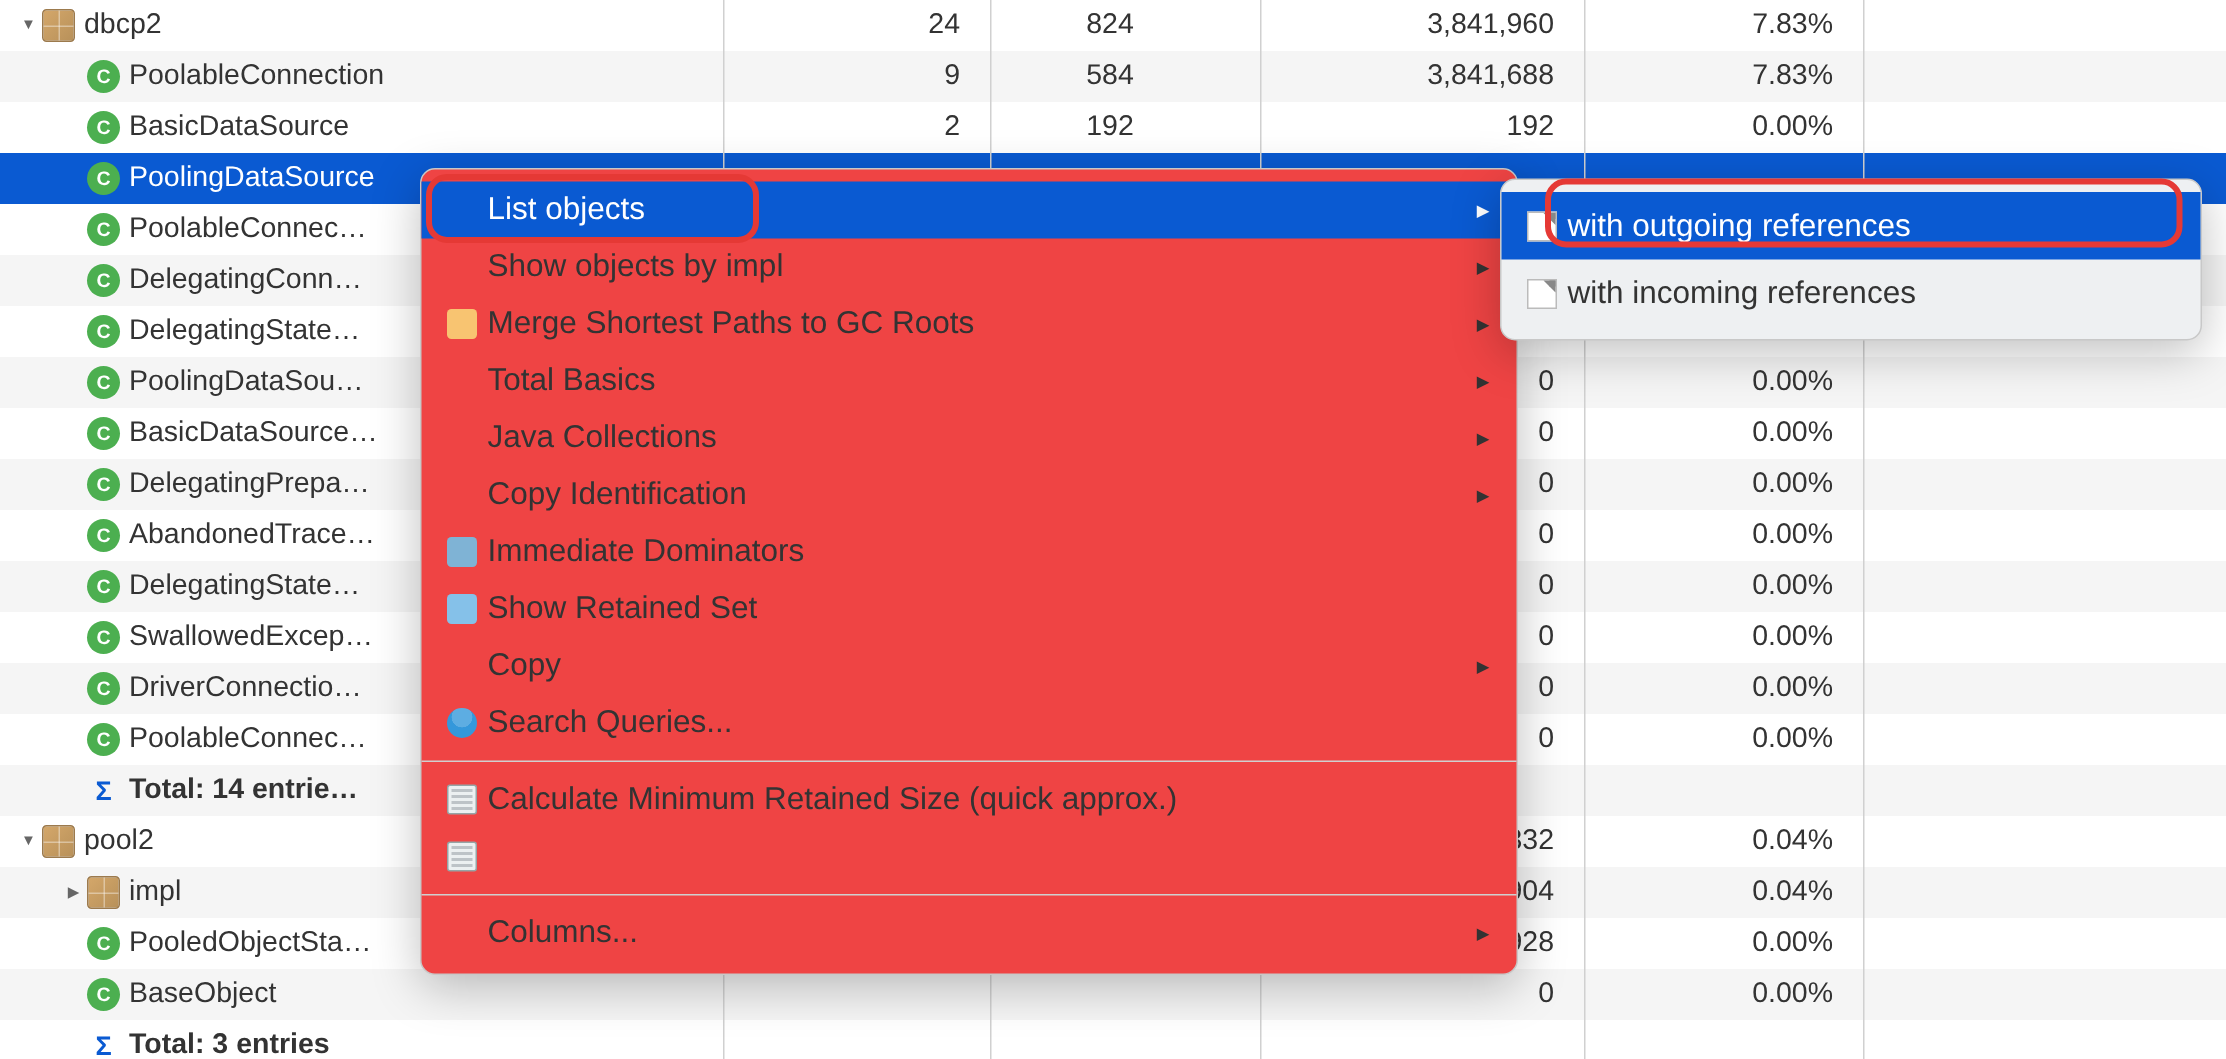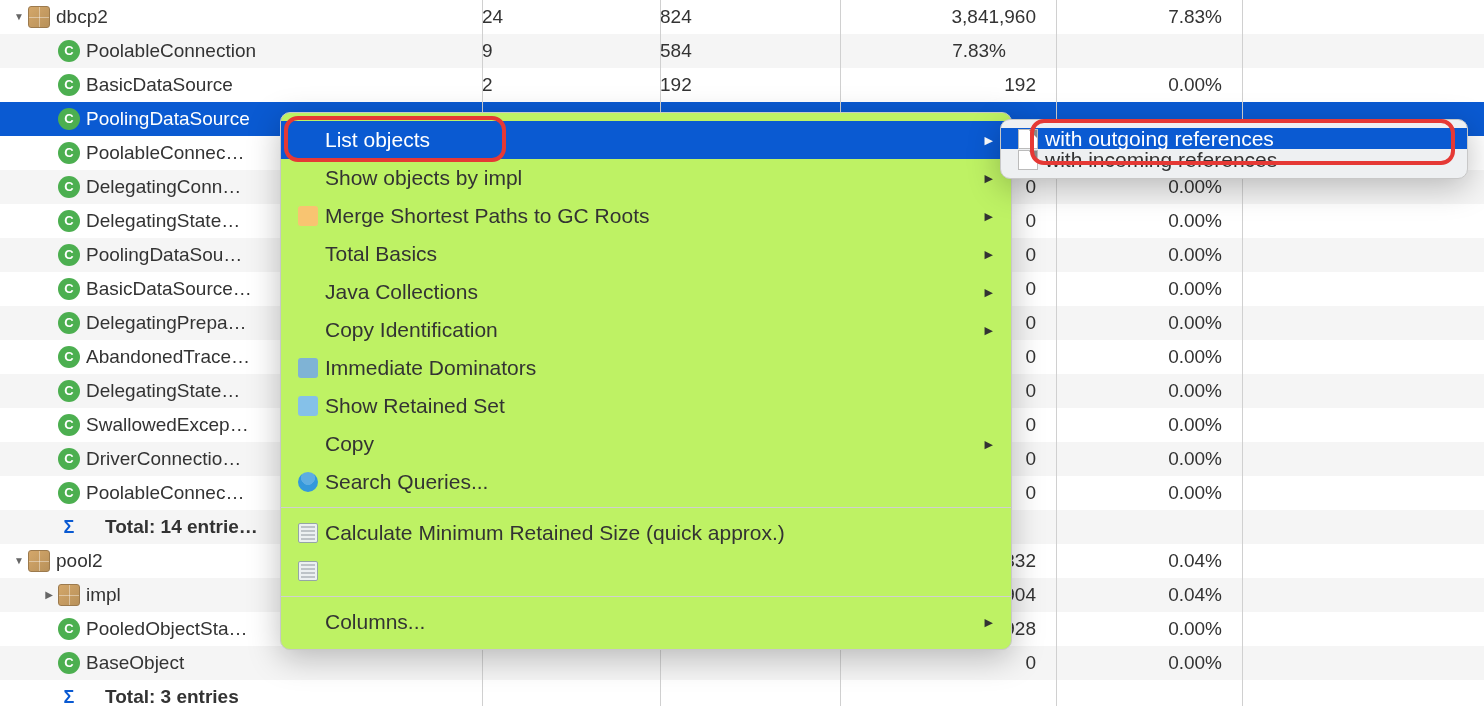--- a/index.html
+++ b/index.html
@@ -26,25 +26,26 @@
     }
     .col-name {
       display: flex;
       align-items: center;
       width: 482px;
       padding-left: 2px;
       overflow: hidden;
     }
     .col-num {
       width: 178px;
+      text-align: right;
       padding-right: 20px;
     }
     .col-num2 {
       width: 180px;
-      text-align: left;
+      text-align: center;
       padding-right: 20px;
     }
     .col-num3 {
       width: 216px;
       text-align: right;
       padding-right: 20px;
     }
     .col-pct {
       width: 186px;
       text-align: right;
@@ -107,35 +108,35 @@
     }
     .icon-sigma {
       width: 22px;
       height: 22px;
       color: #0a5ad2;
       font-weight: bold;
       font-size: 18px;
       text-align: center;
       line-height: 22px;
     }
-    .bold { font-weight: bold; margin-left: 19px; }
+    .bold { font-weight: bold; }
     .vline {
       position: absolute;
       top: 0;
       bottom: 0;
       width: 1px;
       background: #d0d0d0;
     }
 
     .context-menu {
       position: absolute;
       top: 112px;
       left: 280px;
       width: 732px;
-      background: #bef264;
+      background: #ef4444;
       border: 1px solid #c8c8c8;
       border-radius: 10px;
       box-shadow: 0 8px 32px rgba(0,0,0,0.25);
       padding: 8px 0;
       font-size: 21px;
       color: #333;
     }
     .menu-item {
       display: flex;
       align-items: center;
@@ -171,21 +172,21 @@
       left: 1000px;
       width: 468px;
       background: #eef0f2;
       border: 1px solid #c8c8c8;
       border-radius: 10px;
       box-shadow: 0 8px 32px rgba(0,0,0,0.25);
       padding: 8px 0;
       font-size: 21px;
       color: #333;
     }
-    .submenu .menu-item { height: 21px; }
+    .submenu .menu-item { height: 45px; }
 
     .red-outline {
       position: absolute;
       border: 4px solid #e53935;
       border-radius: 14px;
       pointer-events: none;
     }
 
     .menu-small-icon {
       width: 20px;
@@ -249,20 +250,21 @@
     </div>
     <div class="table-row even">
       <div class="col-name">
         <span class="tree-indent" style="width:38px"></span>
         <span class="tree-toggle"></span>
         <span class="icon icon-class">C</span>
         <span class="">PoolableConnection</span>
       </div>
       <div class="col-num">9</div>
       <div class="col-num2">584</div>
+      <div class="col-num3">3,841,688</div>
       <div class="col-pct">7.83%</div>
     </div>
     <div class="table-row odd">
       <div class="col-name">
         <span class="tree-indent" style="width:38px"></span>
         <span class="tree-toggle"></span>
         <span class="icon icon-class">C</span>
         <span class="">BasicDataSource</span>
       </div>
       <div class="col-num">2</div>

